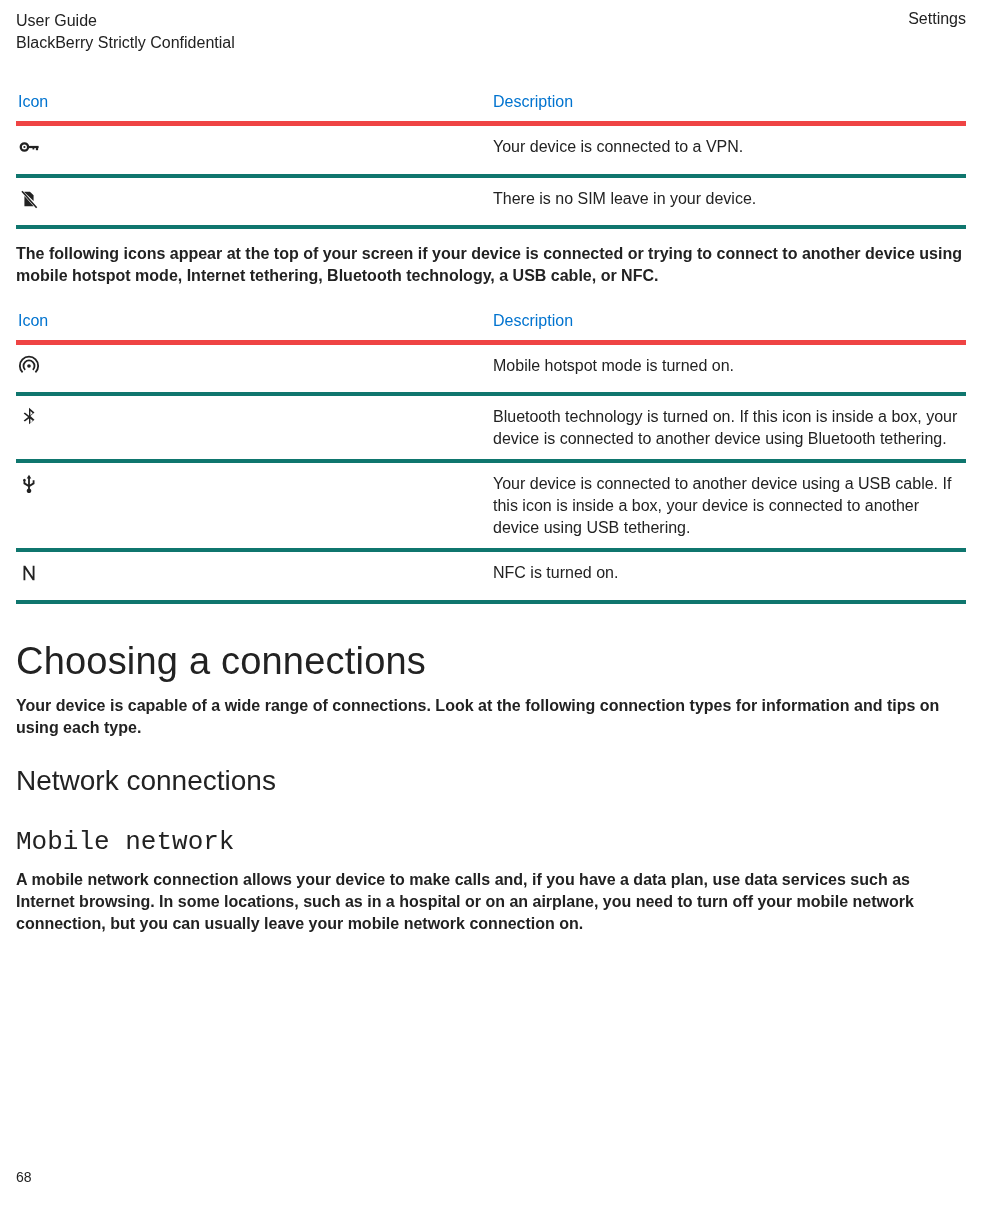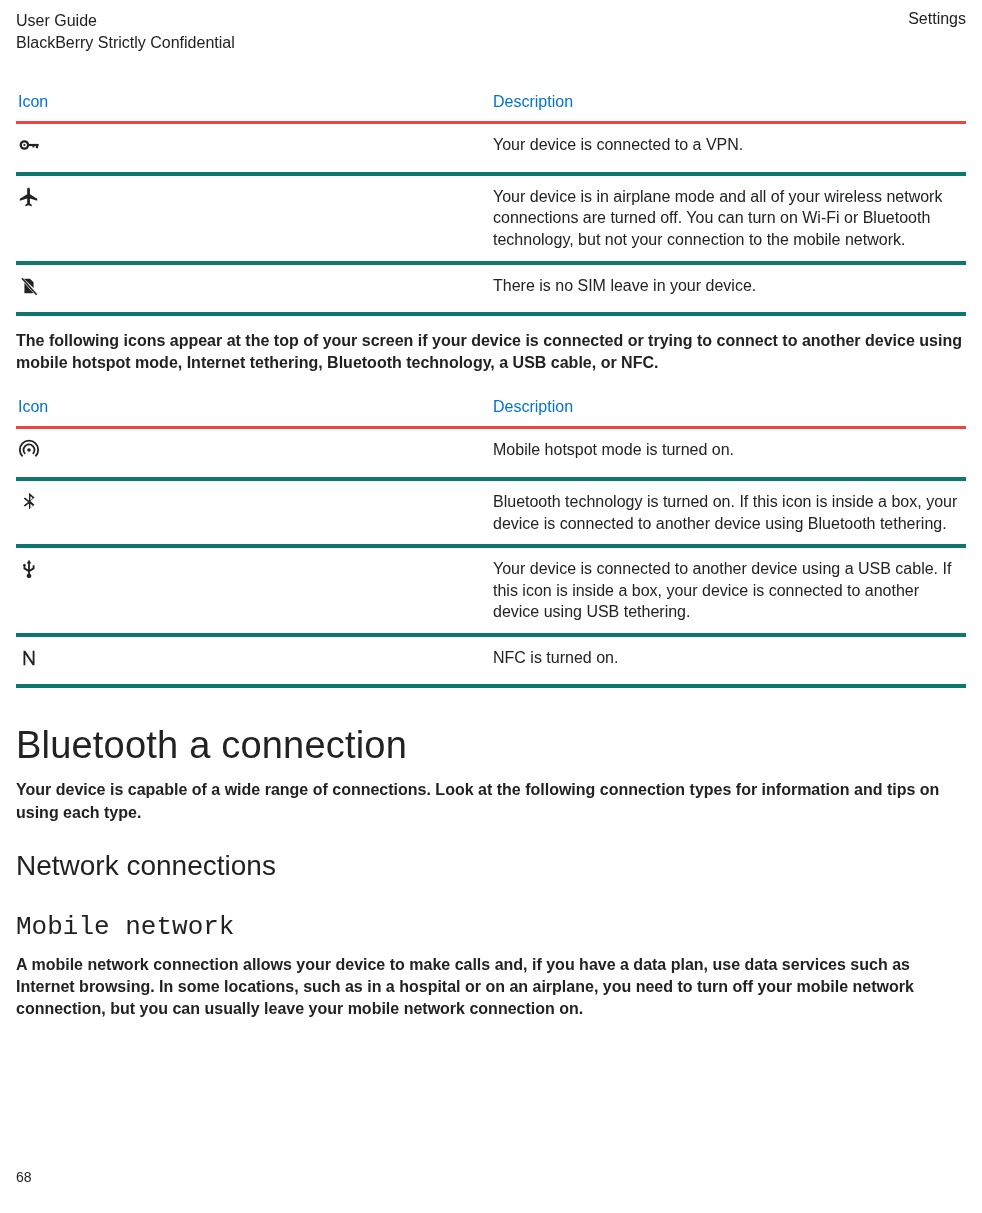--- a/index.html
+++ b/index.html
@@ -15,21 +15,21 @@
   .hdr { display: flex; justify-content: space-between; font-size: 16px; margin-bottom: 30px; }
   .hdr-left { line-height: 1.35; }
   .hdr-right { }
   table { width: 100%; border-collapse: collapse; margin-bottom: 14px; }
   th {
     text-align: left;
     color: #0073cf;
     font-weight: 400;
     font-size: 16px;
     padding: 10px 2px 10px 2px;
-    border-bottom: 3px solid #ef4444;
+    border-bottom: 5px solid #ef4444;
   }
   td {
     vertical-align: top;
     padding: 10px 2px 10px 2px;
     border-bottom: 4px solid #0f766e;
     font-size: 16px;
     line-height: 1.35;
   }
   td.icon-cell { width: 50%; padding-right: 12px; }
   td.desc-cell { width: 50%; }
@@ -67,30 +67,20 @@
           <svg viewBox="0 0 24 24">
               <circle cx="7" cy="12" r="4" fill="none" stroke="#222" stroke-width="2.5"></circle>
               <circle cx="7" cy="12" r="1.2"></circle>
               <rect x="10.5" y="10.8" width="12" height="2.4"></rect>
               <rect x="19.5" y="12.5" width="2.4" height="3"></rect>
               <rect x="15.8" y="12.5" width="2.0" height="2.2"></rect>
             </svg>
         </span>
       </td>
       <td class="desc-cell">Your device is connected to a VPN.</td>
-    </tr>
-    <tr>
-      <td class="icon-cell">
-        <span class="icon">
-          <svg viewBox="0 0 24 24">
-              <path d="M21 16v-2l-8-5V3.5a1.5 1.5 0 0 0-3 0V9l-8 5v2l8-2.5V19l-2 1.5V22l3.5-1 3.5 1v-1.5L13 19v-5.5l8 2.5z"></path>
-            </svg>
-        </span>
-      </td>
-      <td class="desc-cell">Your device is in airplane mode and all of your wireless network connections are turned off. You can turn on Wi-Fi or Bluetooth technology, but not your connection to the mobile network.</td>
     </tr>
     <tr>
       <td class="icon-cell">
         <span class="icon">
           <svg viewBox="0 0 24 24">
               <path d="M5 3l16 18-1.3 1.2L3.7 4.2 5 3zM7 4h6l4 4v6.2L7 4.6V4zm0 4.8L17 20H7V8.8z"></path>
             </svg>
         </span>
       </td>
       <td class="desc-cell">There is no SIM leave in your device.</td>
@@ -146,21 +136,21 @@
           <svg viewBox="0 0 24 24">
               <path d="M6 4v16h2V8l8 12h2V4h-2v12L8 4H6z"></path>
             </svg>
         </span>
       </td>
       <td class="desc-cell">NFC is turned on.</td>
     </tr>
   </tbody>
 </table>
 
-<h1>Bluetooth a connection</h1>
+<h1>Choosing a connections</h1>
 <p class="body-text">Your device is capable of a wide range of connections. Look at the following connection types for information and tips on using each type.</p>
 
 <h2>Network connections</h2>
 
 <h3>Mobile network</h3>
 <p class="body-text">A mobile network connection allows your device to make calls and, if you have a data plan, use data services such as Internet browsing. In some locations, such as in a hospital or on an airplane, you need to turn off your mobile network connection, but you can usually leave your mobile network connection on.</p>
 
 <div class="page-num">68</div>
 
 </body></html>

